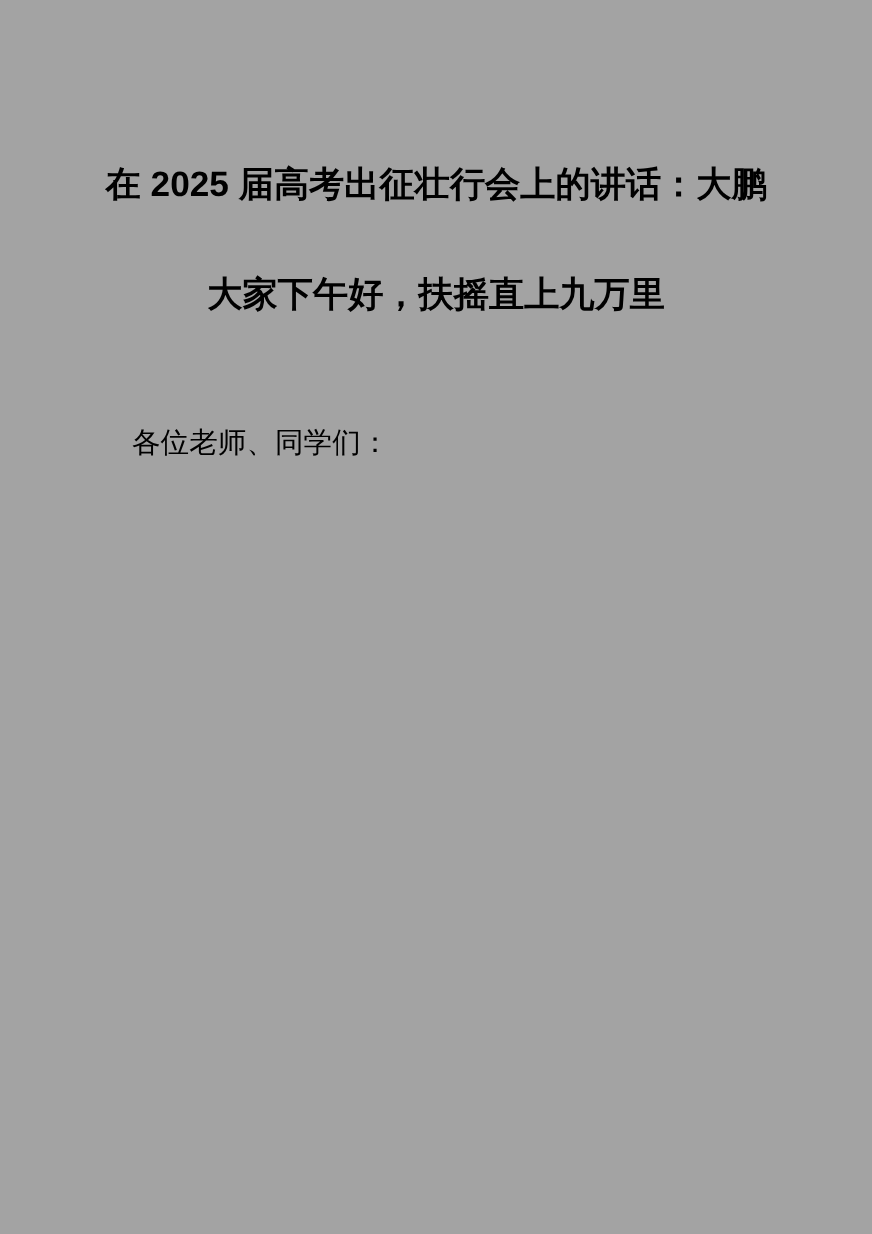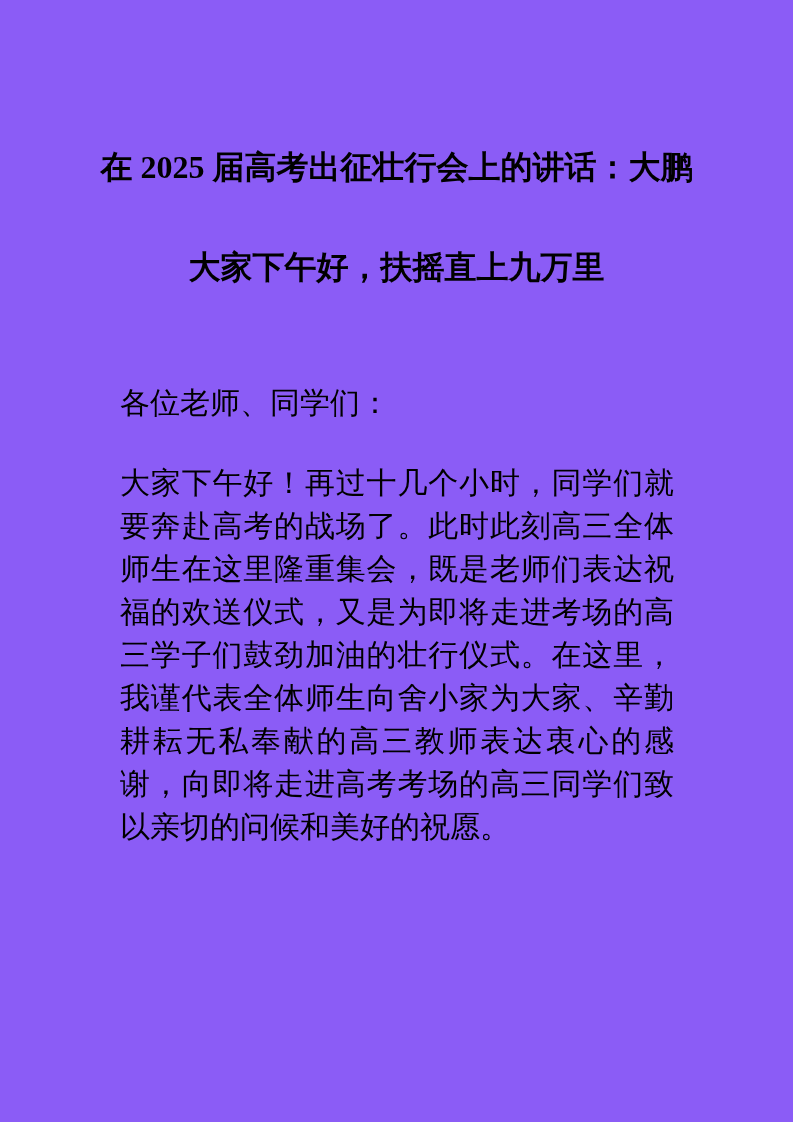--- a/index.html
+++ b/index.html
@@ -5,23 +5,23 @@
   html, body {
     margin: 0;
     padding: 0;
     background: #ffffff;
   }
   .page {
     position: relative;
     width: 793px;
     height: 1122px;
     margin: 0 auto;
-    background: #8b5cf6;
+    background: #a3a3a3;
     overflow: hidden;
-    font-family: Liberation Serif, serif;
+    font-family: Liberation Sans, sans-serif;
     color: #000000;
   }
   .doc-title {
     position: absolute;
     left: 0;
     right: 0;
     top: 124px;
     text-align: center;
     font-size: 32px;
     font-weight: 700;
@@ -30,21 +30,21 @@
   .doc-title .title-line {
     display: block;
     height: 100px;
     line-height: 44px;
   }
   .doc-body {
     position: absolute;
     left: 120px;
     width: 554px;
     top: 381px;
-    font-size: 30px;
+    font-size: 26px;
     line-height: 43px;
     font-weight: 400;
     color: #000000;
     text-align: justify;
     text-justify: inter-character;
   }
   .doc-body p {
     margin: 0 0 37px 0;
     padding: 0;
   }
@@ -57,16 +57,15 @@
 
 <div class="page">
 
   <h1 class="doc-title">
     <span class="title-line">在 2025 届高考出征壮行会上的讲话：大鹏</span>
     <span class="title-line">大家下午好，扶摇直上九万里</span>
   </h1>
 
   <div class="doc-body">
     <p>各位老师、同学们：</p>
-    <p>大家下午好！再过十几个小时，同学们就要奔赴高考的战场了。此时此刻高三全体师生在这里隆重集会，既是老师们表达祝福的欢送仪式，又是为即将走进考场的高三学子们鼓劲加油的壮行仪式。在这里，我谨代表全体师生向舍小家为大家、辛勤耕耘无私奉献的高三教师表达衷心的感谢，向即将走进高考考场的高三同学们致以亲切的问候和美好的祝愿。</p>
   </div>
 
 </div>
 
 </body></html>

